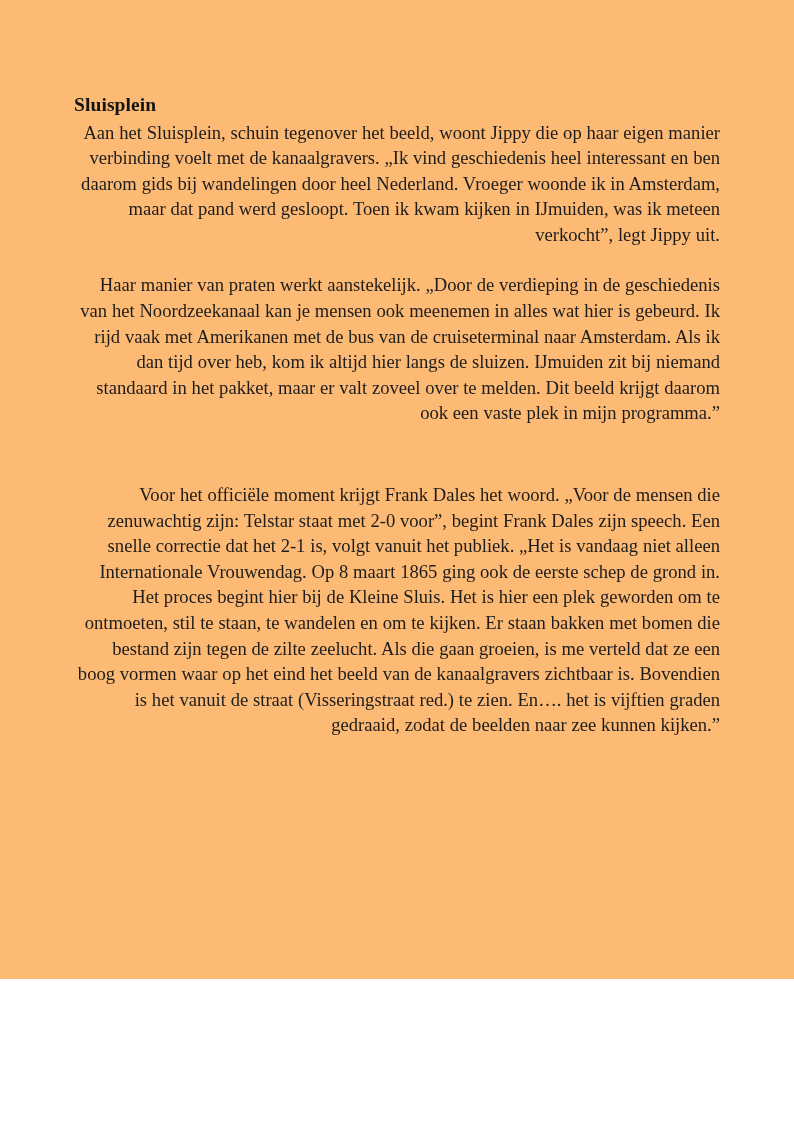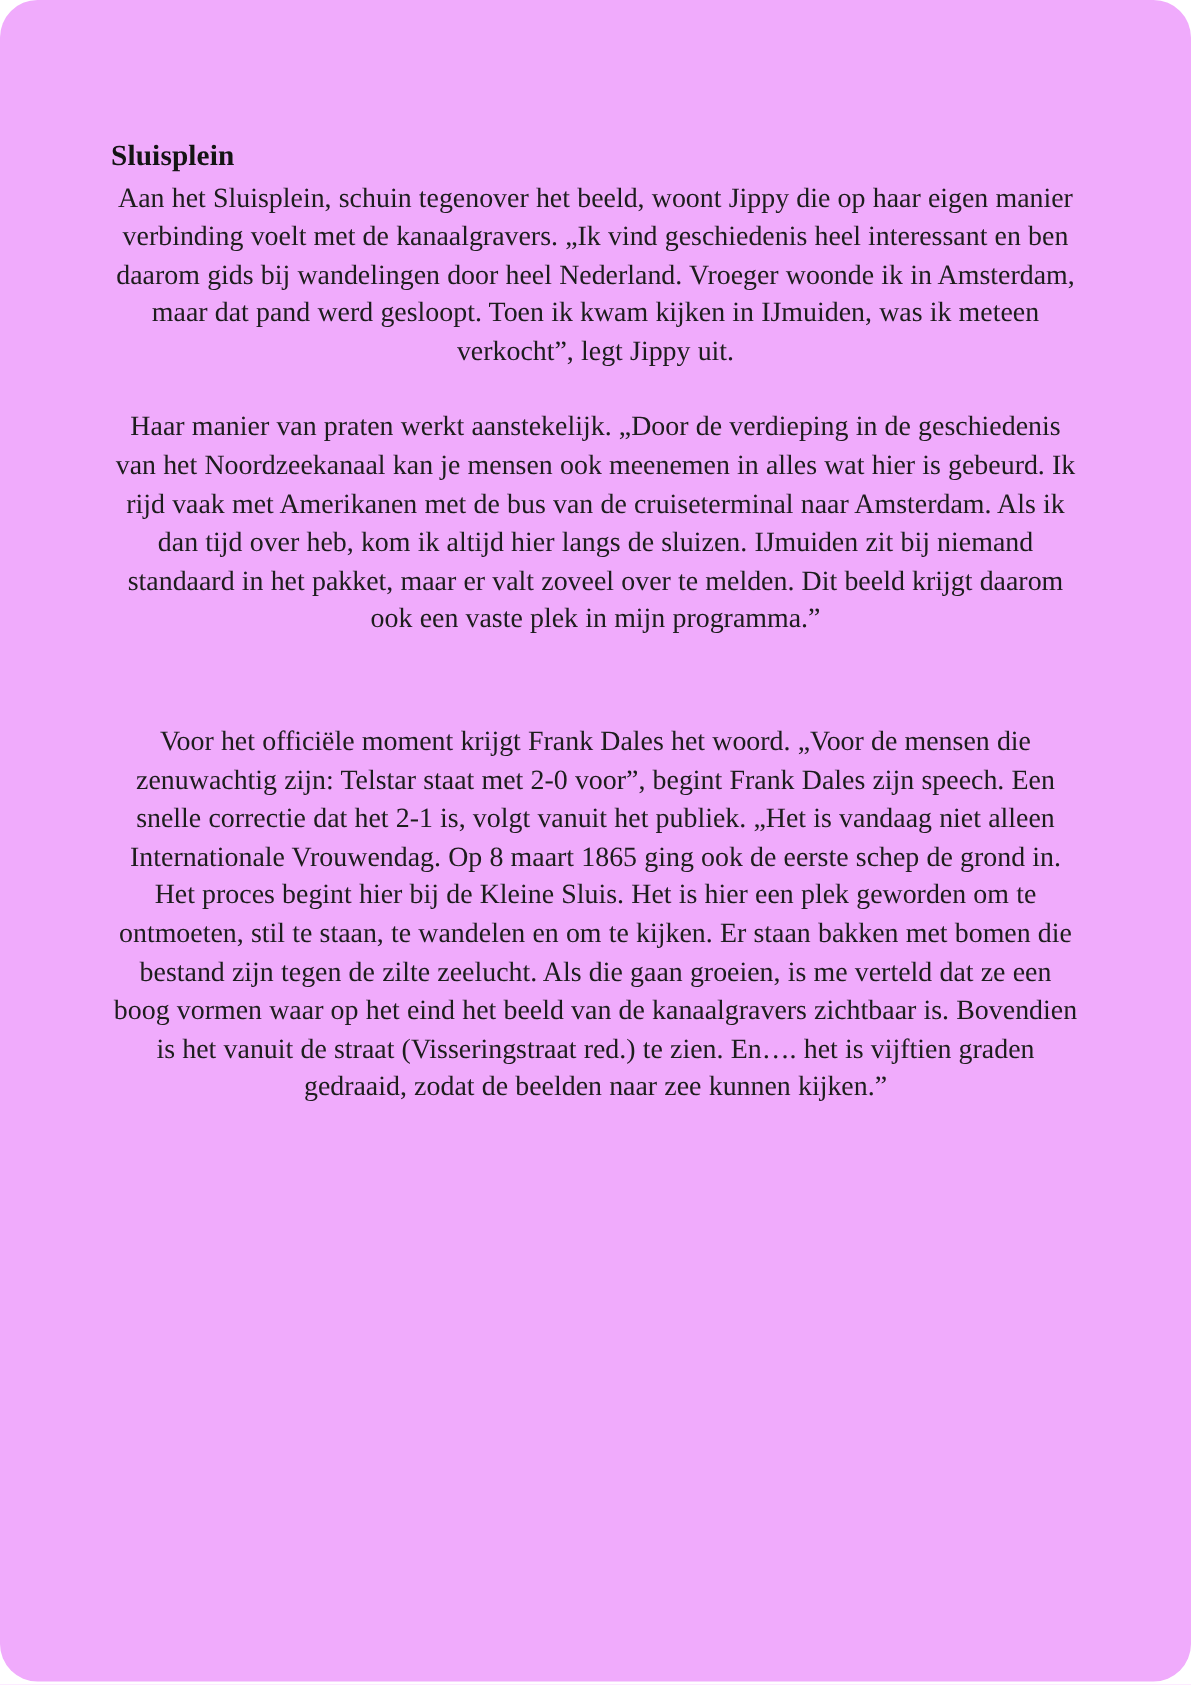--- a/index.html
+++ b/index.html
@@ -12,44 +12,43 @@
     width: 794px;
     height: 1123px;
     overflow: hidden;
     font-family: "Liberation Serif", "DejaVu Serif", serif;
     color: #1a1a1a;
     -webkit-font-smoothing: antialiased;
   }
   .page {
     position: relative;
     width: 794px;
-    height: 1121px;
-    background: #f0abfc;
+    height: 979px;
+    background: #fdba74;
     box-sizing: border-box;
-    border-radius: 25px;
   }
   .content {
     position: absolute;
     left: 74px;
     top: 92px;
     width: 646px;
   }
   .section-heading {
     font-size: 19.5px;
     font-weight: bold;
     line-height: 25.5px;
     margin: 0 0 2px 0;
     letter-spacing: 0.1px;
     color: #141414;
   }
   .body-text {
     font-size: 18.6px;
     line-height: 25.6px;
     margin: 0;
-    text-align: center;
+    text-align: right;
     color: #1d1d1d;
     hyphens: none;
     word-spacing: 0.15px;
   }
   .gap-paragraph { height: 25px; }
   .gap-section  { height: 56px; }
 </style>
 </head>
 <body>
 

